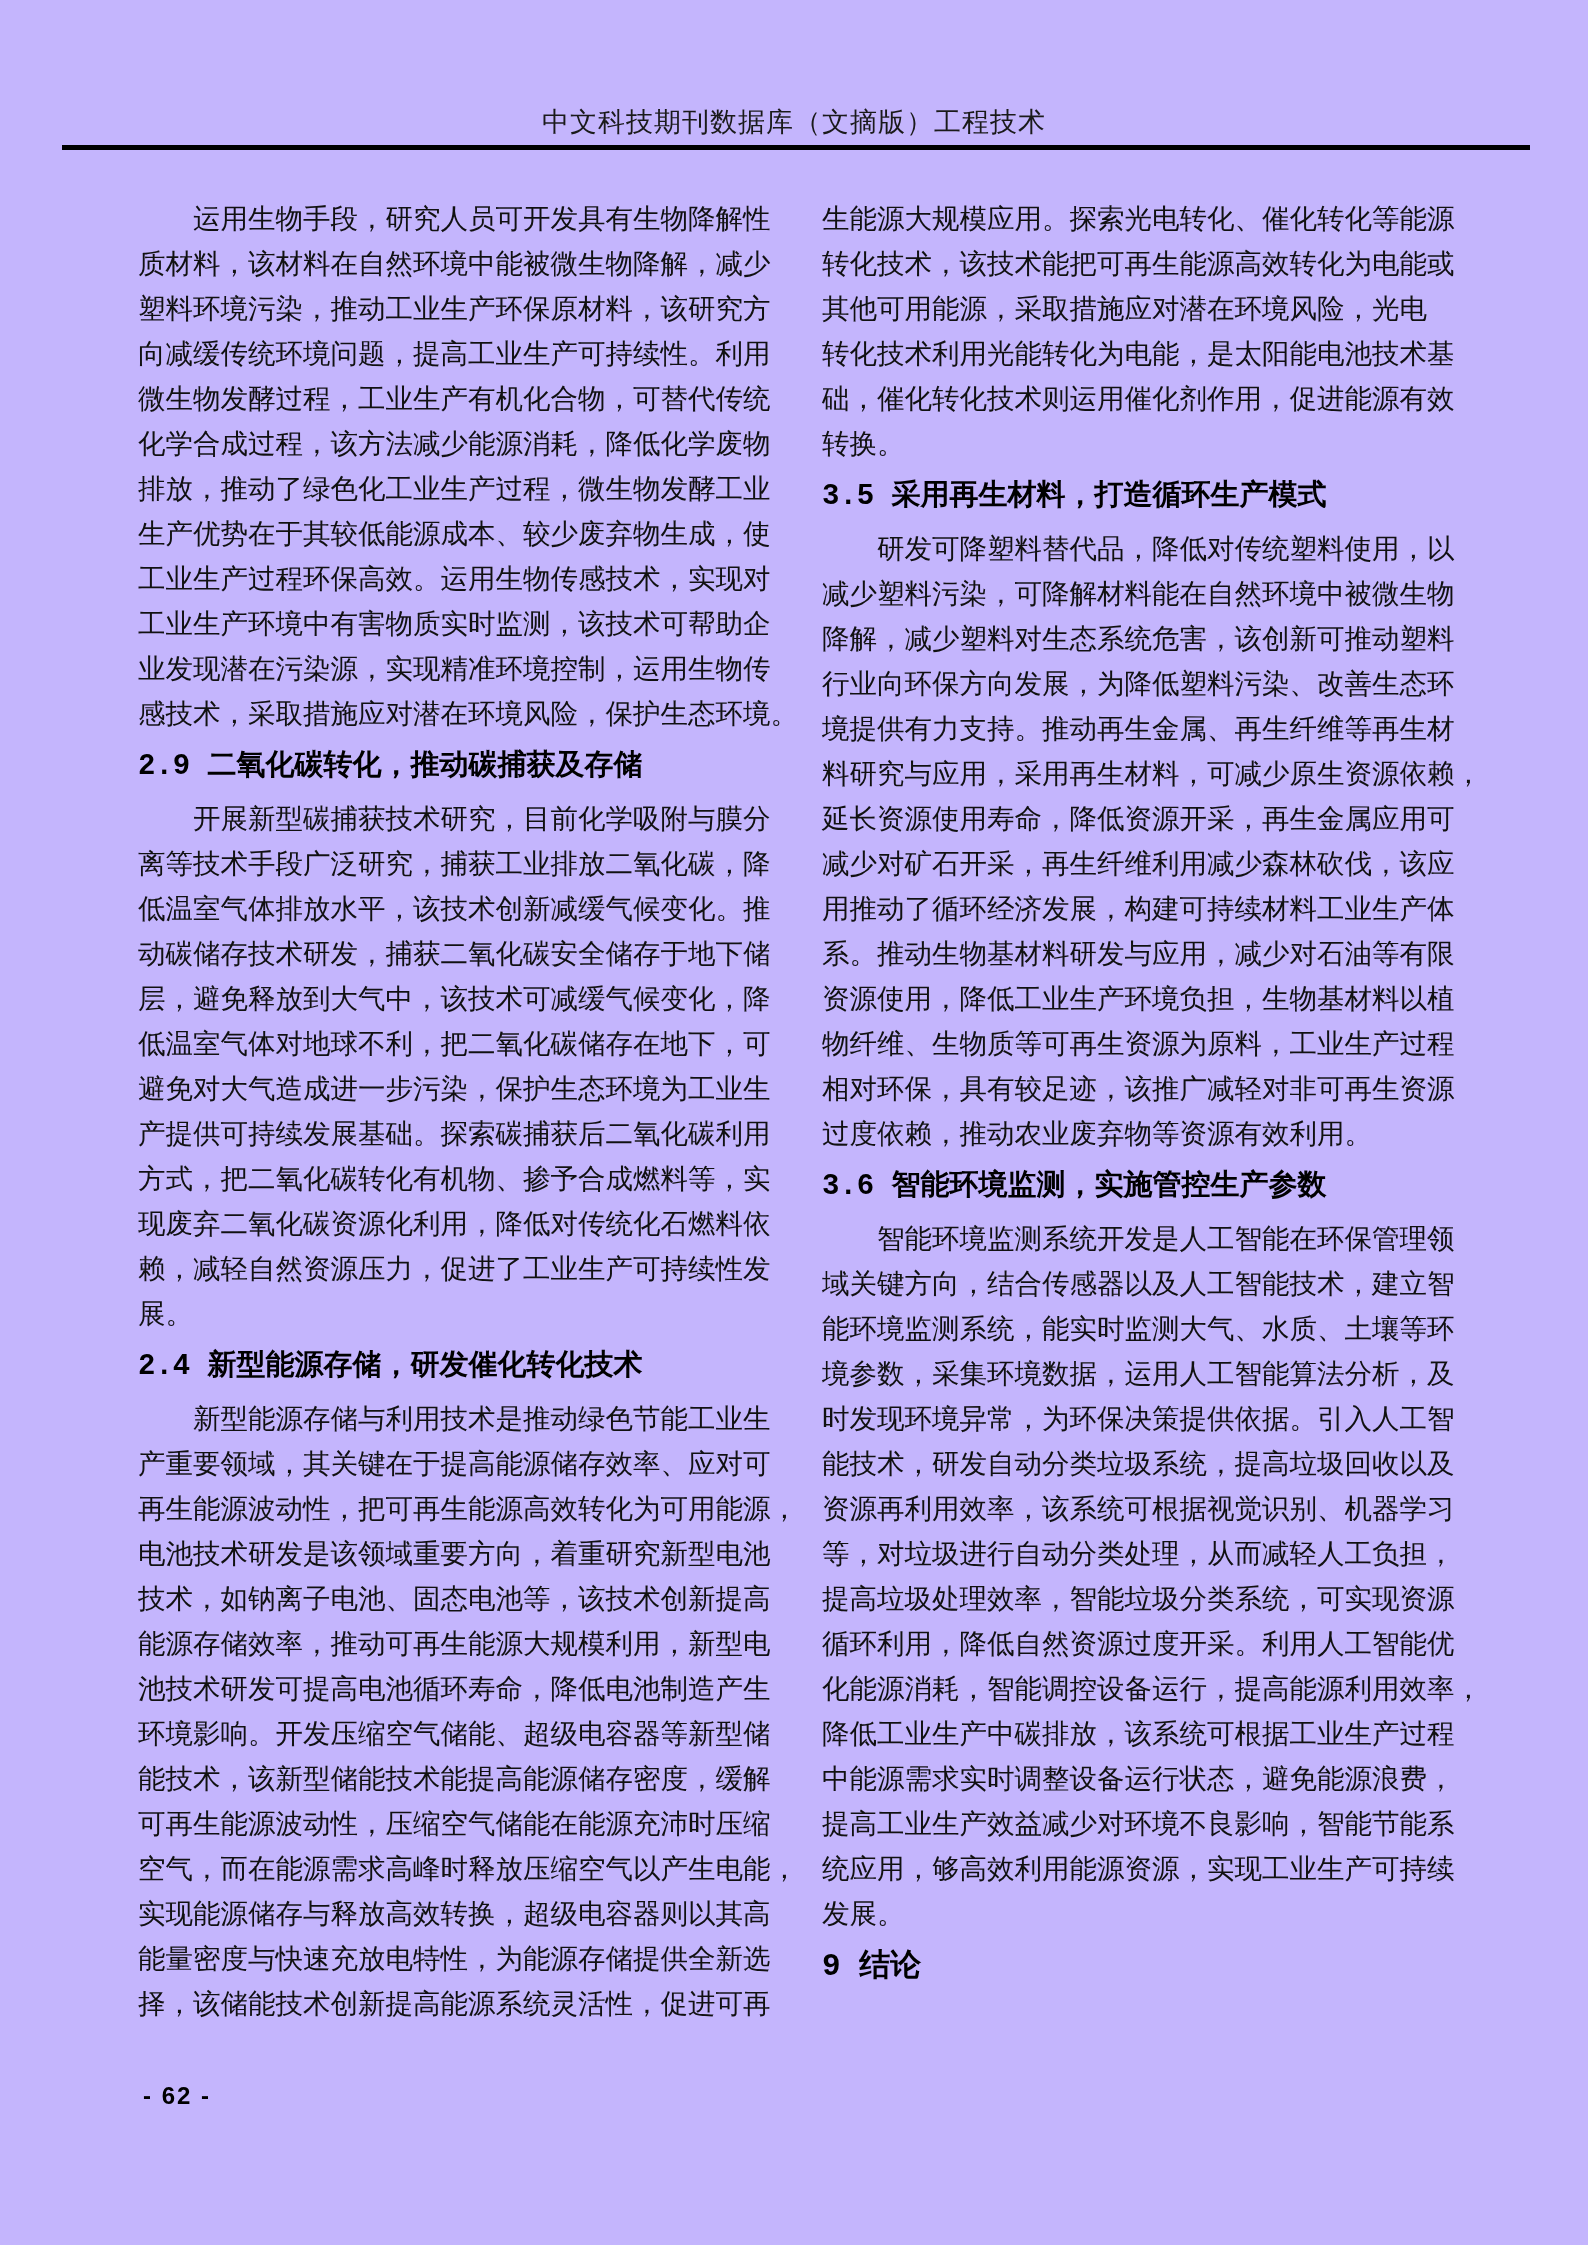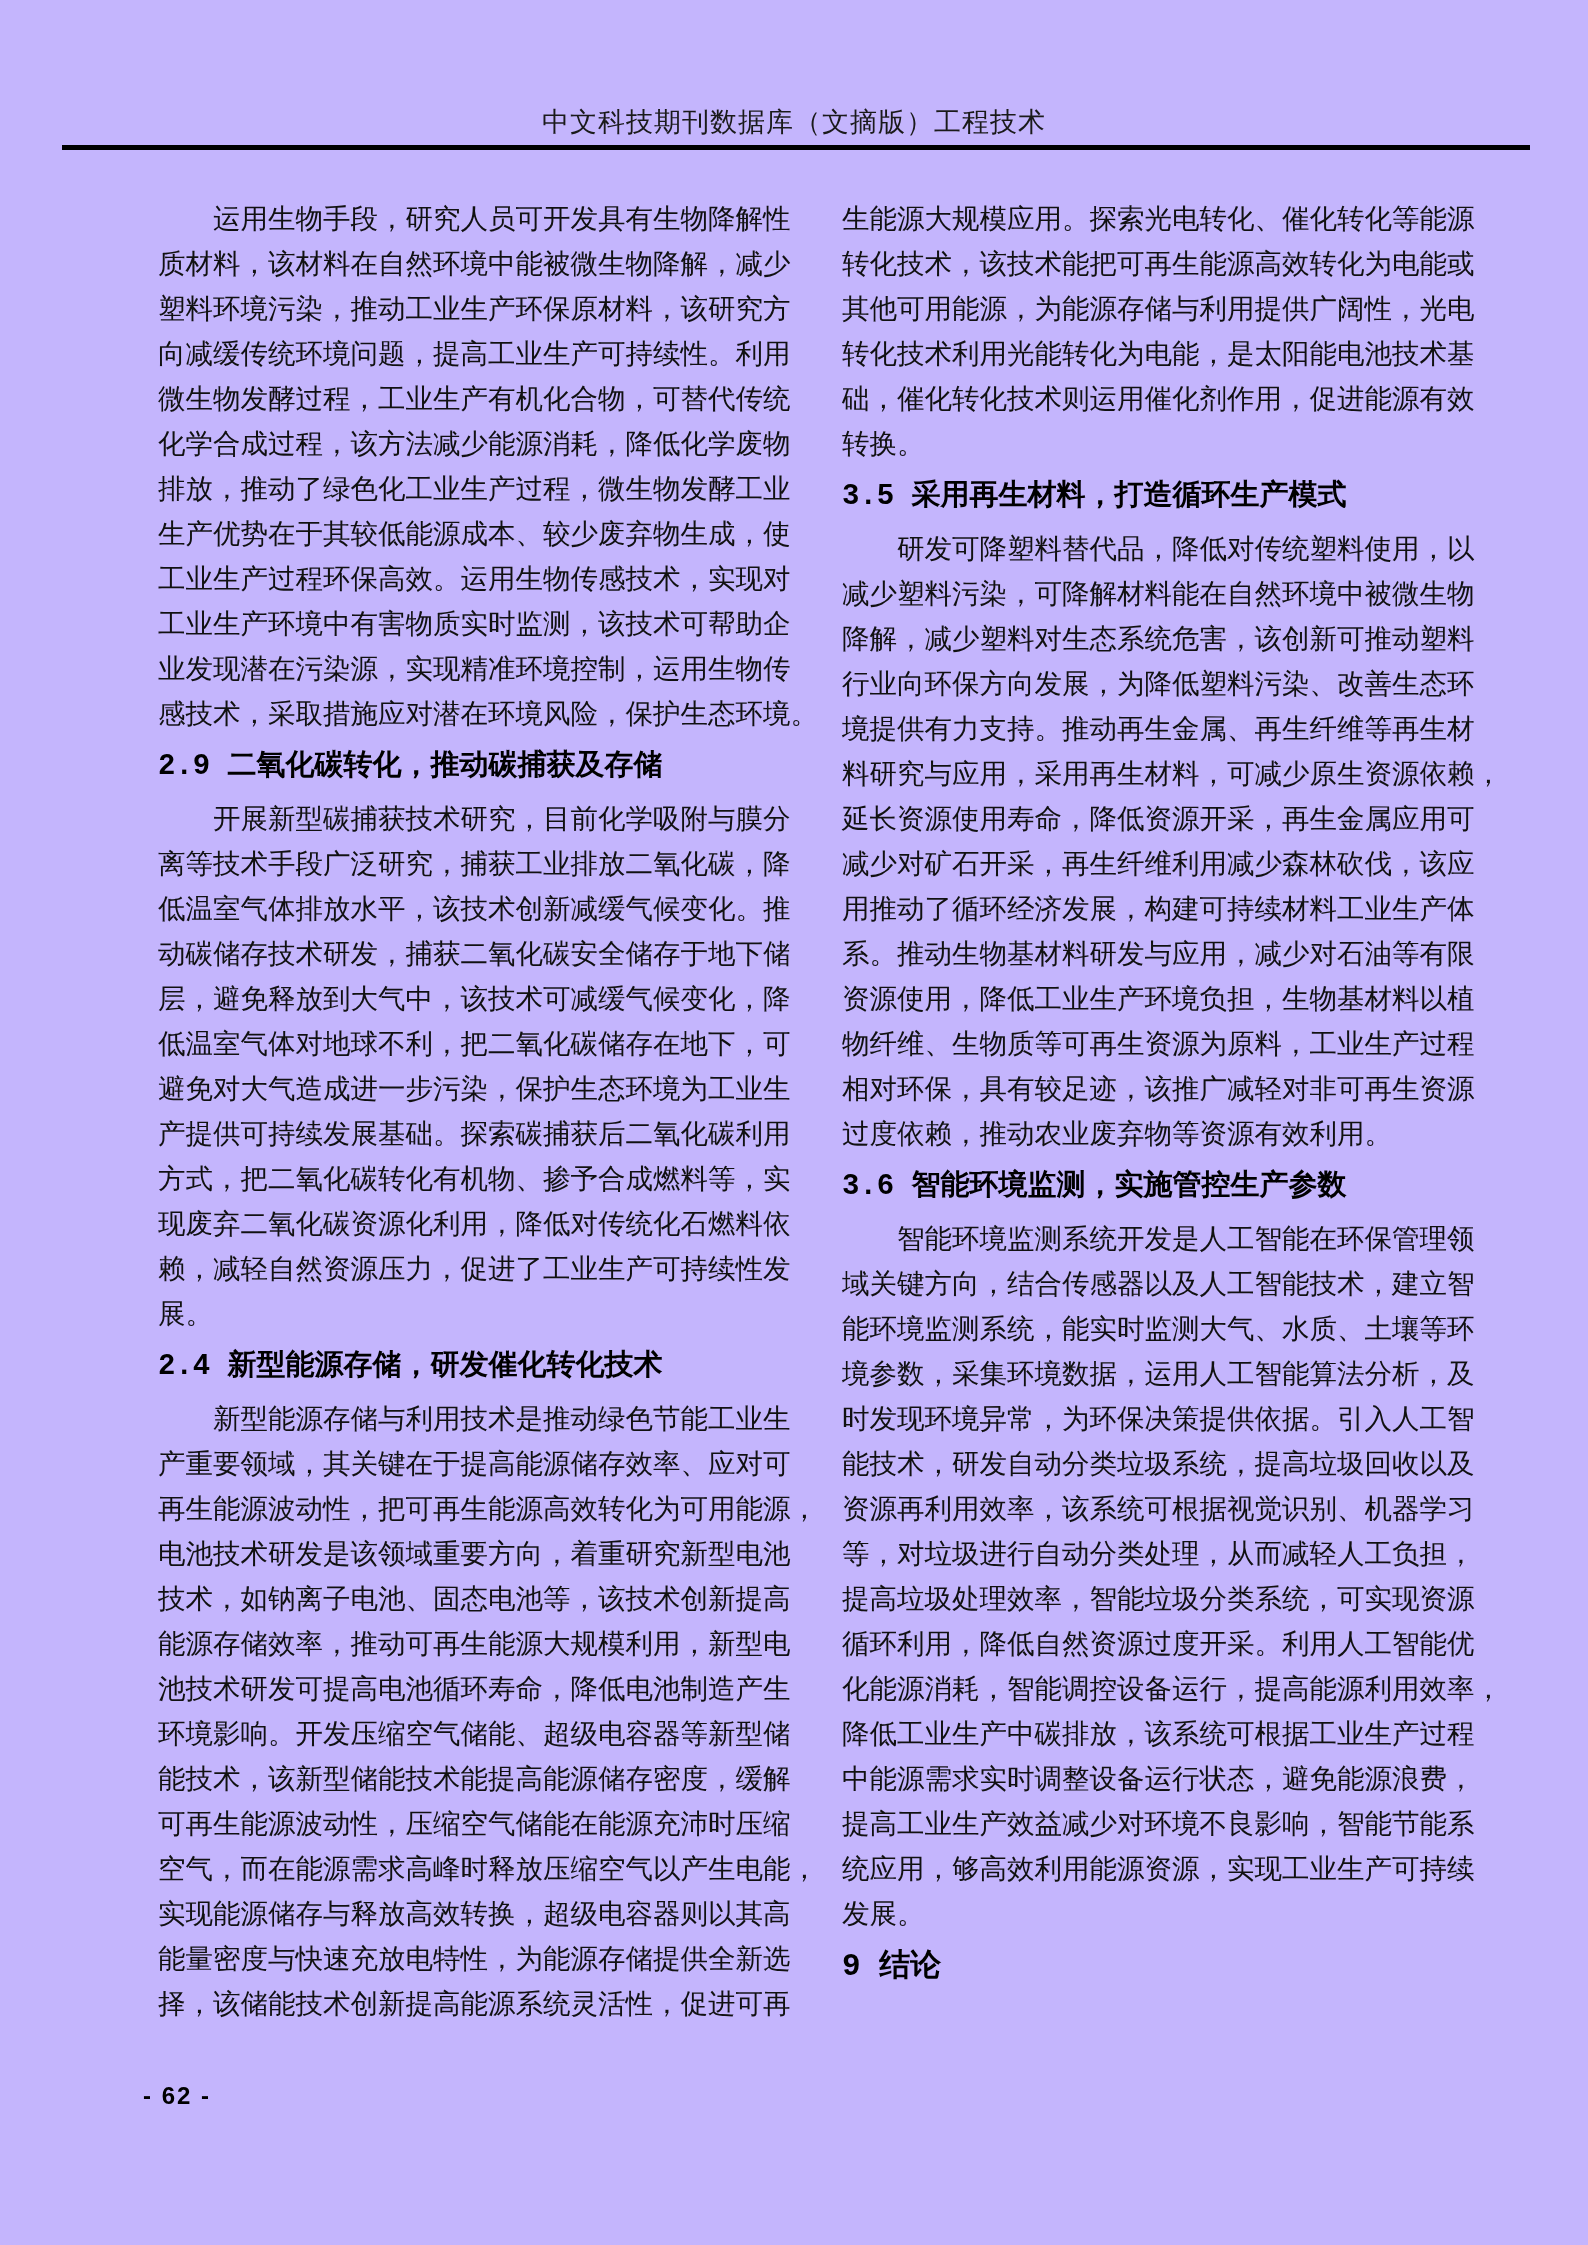--- a/index.html
+++ b/index.html
@@ -31,21 +31,20 @@
     top: 145px;
     left: 62px;
     width: 1468px;
     height: 5px;
     background: #000000;
   }
   .col {
     position: absolute;
     top: 196px;
     width: 640px;
-    margin-left: 20px;
   }
   .col-left  { left: 138px; }
   .col-right { left: 822px; }
   .para {
     margin: 0;
     font-size: 27.5px;
     line-height: 45px;
     white-space: pre;
     text-align: left;
     color: #111111;
@@ -125,21 +124,21 @@
 可再生能源波动性，压缩空气储能在能源充沛时压缩
 空气，而在能源需求高峰时释放压缩空气以产生电能，
 实现能源储存与释放高效转换，超级电容器则以其高
 能量密度与快速充放电特性，为能源存储提供全新选
 择，该储能技术创新提高能源系统灵活性，促进可再</p>
   </div>
 
   <div class="col col-right">
     <p class="para">生能源大规模应用。探索光电转化、催化转化等能源
 转化技术，该技术能把可再生能源高效转化为电能或
-其他可用能源，为能源存储与利用提供广阔性，光电
+其他可用能源，采取措施应对潜在环境风险，光电
 转化技术利用光能转化为电能，是太阳能电池技术基
 础，催化转化技术则运用催化剂作用，促进能源有效
 转换。</p>
 
     <h3 class="sec-heading">3.5 采用再生材料，打造循环生产模式</h3>
 
     <p class="para">　　研发可降塑料替代品，降低对传统塑料使用，以
 减少塑料污染，可降解材料能在自然环境中被微生物
 降解，减少塑料对生态系统危害，该创新可推动塑料
 行业向环保方向发展，为降低塑料污染、改善生态环

